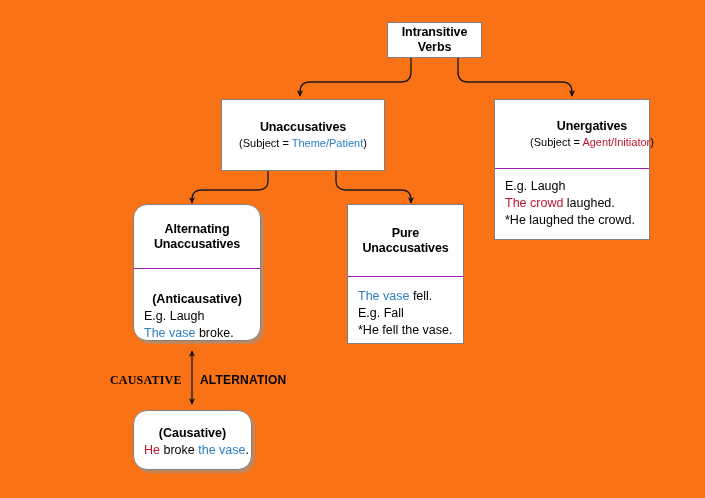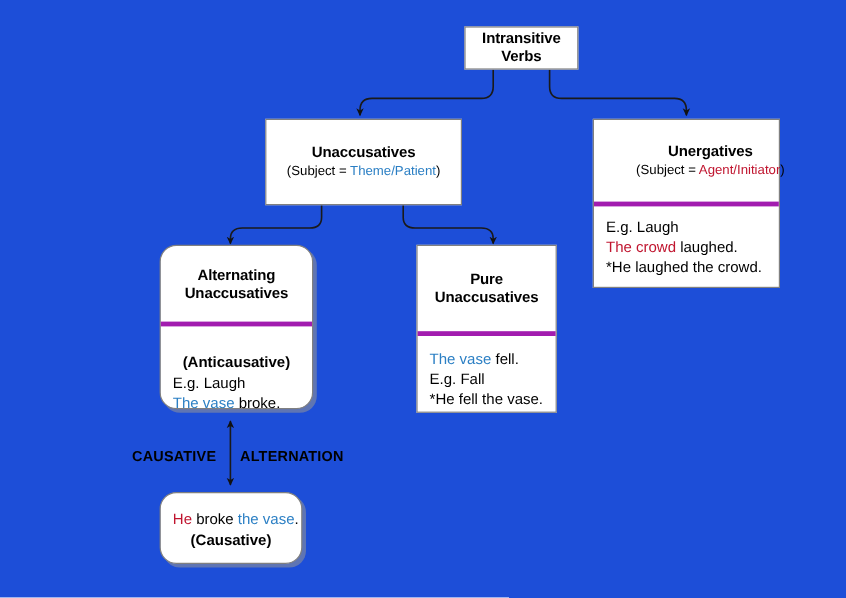--- a/index.html
+++ b/index.html
@@ -8,21 +8,21 @@
     background: #ffffff;
   }
   body {
     font-family: "Liberation Sans", sans-serif;
     -webkit-font-smoothing: antialiased;
   }
   #canvas {
     position: relative;
     width: 705px;
     height: 498px;
-    background: #1d4ed8;
+    background: #f97316;
     overflow: hidden;
   }
   #wires {
     position: absolute;
     left: 0;
     top: 0;
     width: 705px;
     height: 498px;
     pointer-events: none;
   }
@@ -43,21 +43,21 @@
     box-sizing: border-box;
     display: flex;
     flex-direction: column;
     align-items: center;
     justify-content: center;
     text-align: center;
     padding: 4px 6px;
   }
   .node-body {
     box-sizing: border-box;
-    border-top: 4px solid #a21caf;
+    border-top: 1px solid #a21caf;
     padding: 9px 10px 8px 10px;
     text-align: left;
   }
 
   .title {
     font-size: 12.5px;
     font-weight: bold;
     color: #000000;
     line-height: 15px;
     letter-spacing: -0.1px;
@@ -162,23 +162,23 @@
       <div class="title">Pure</div>
       <div class="title">Unaccusatives</div>
     </div>
     <div class="node-body" style="padding-top:11px;">
       <div class="line"><span class="blue">The vase</span><span> fell.</span></div>
       <div class="line">E.g. Fall</div>
       <div class="line">*He fell the vase.</div>
     </div>
   </div>
 
-  <div class="alt-label" style="left:110px; top:373px;">CAUSATIVE</div>
+  <div class="alt-label" style="left:110px; top:373px;font-family:Liberation Serif, serif;">CAUSATIVE</div>
   <div class="alt-label" style="left:200px; top:373px;">ALTERNATION</div>
 
   <div class="node shadow" style="left:133px; top:410px; width:119px; height:60px;">
     <div class="node-body" style="border-top:none; padding-top:14px; text-align:center;">
+      <div class="line bold center">(Causative)</div>
       <div class="line center"><span class="red">He</span><span> broke </span><span class="blue">the vase</span><span>.</span></div>
-      <div class="line bold center">(Causative)</div>
     </div>
   </div>
 
 </div>
 
 </body></html>

